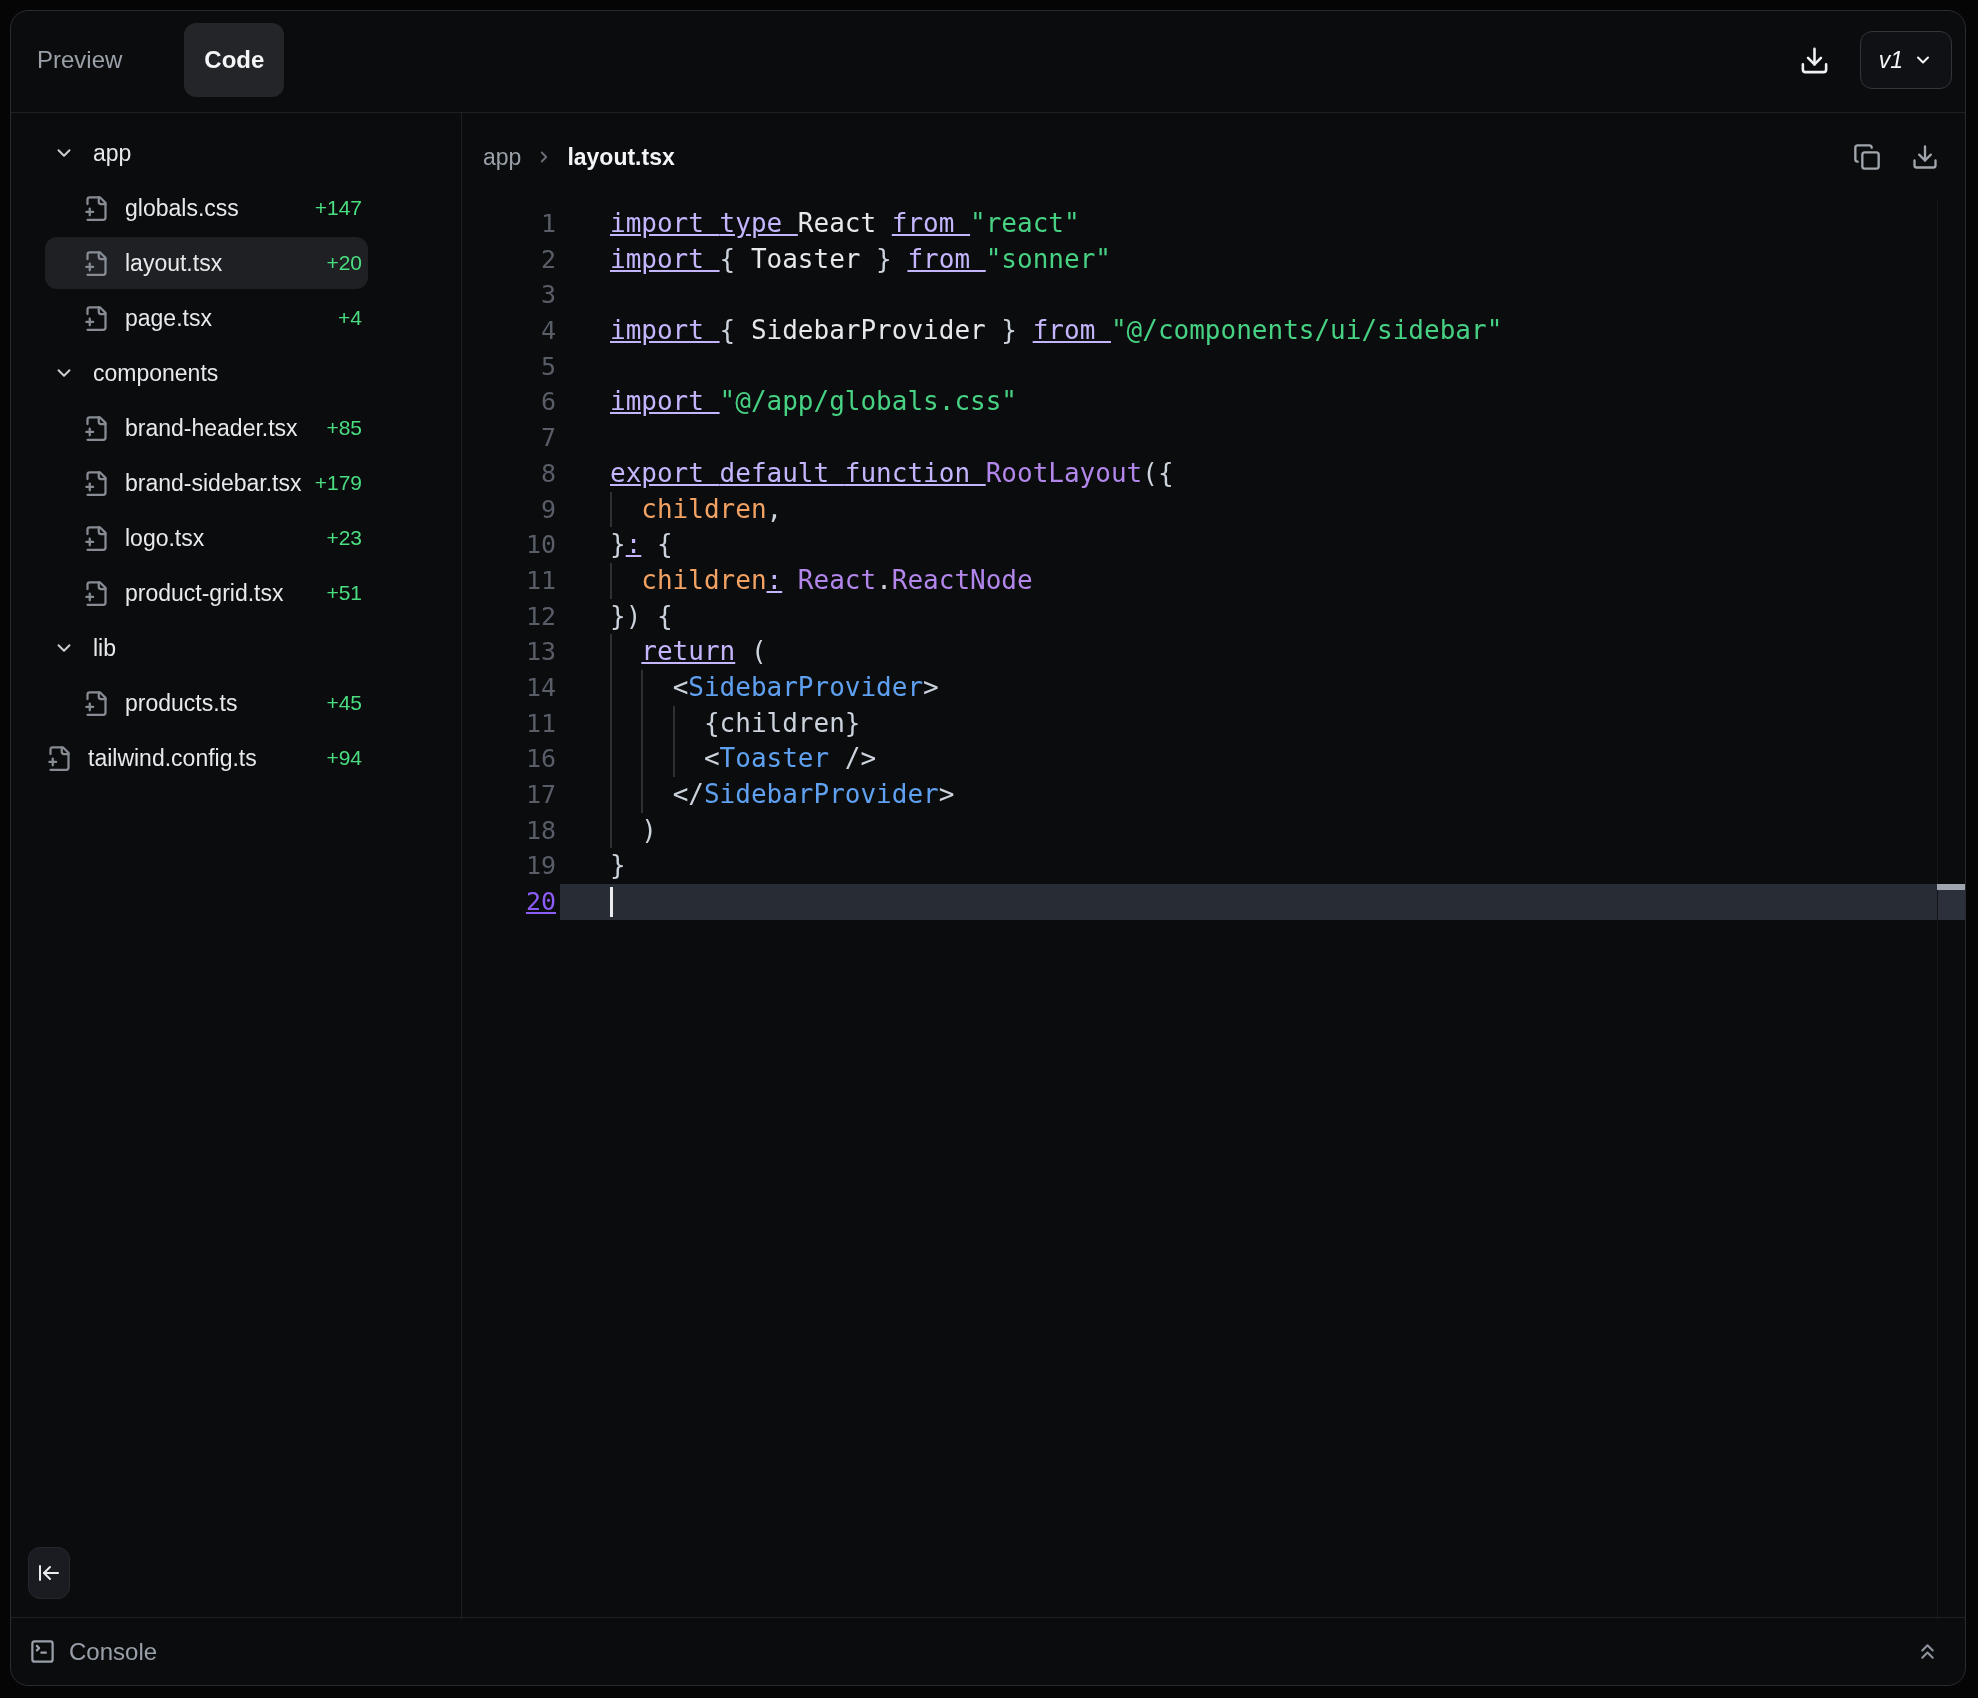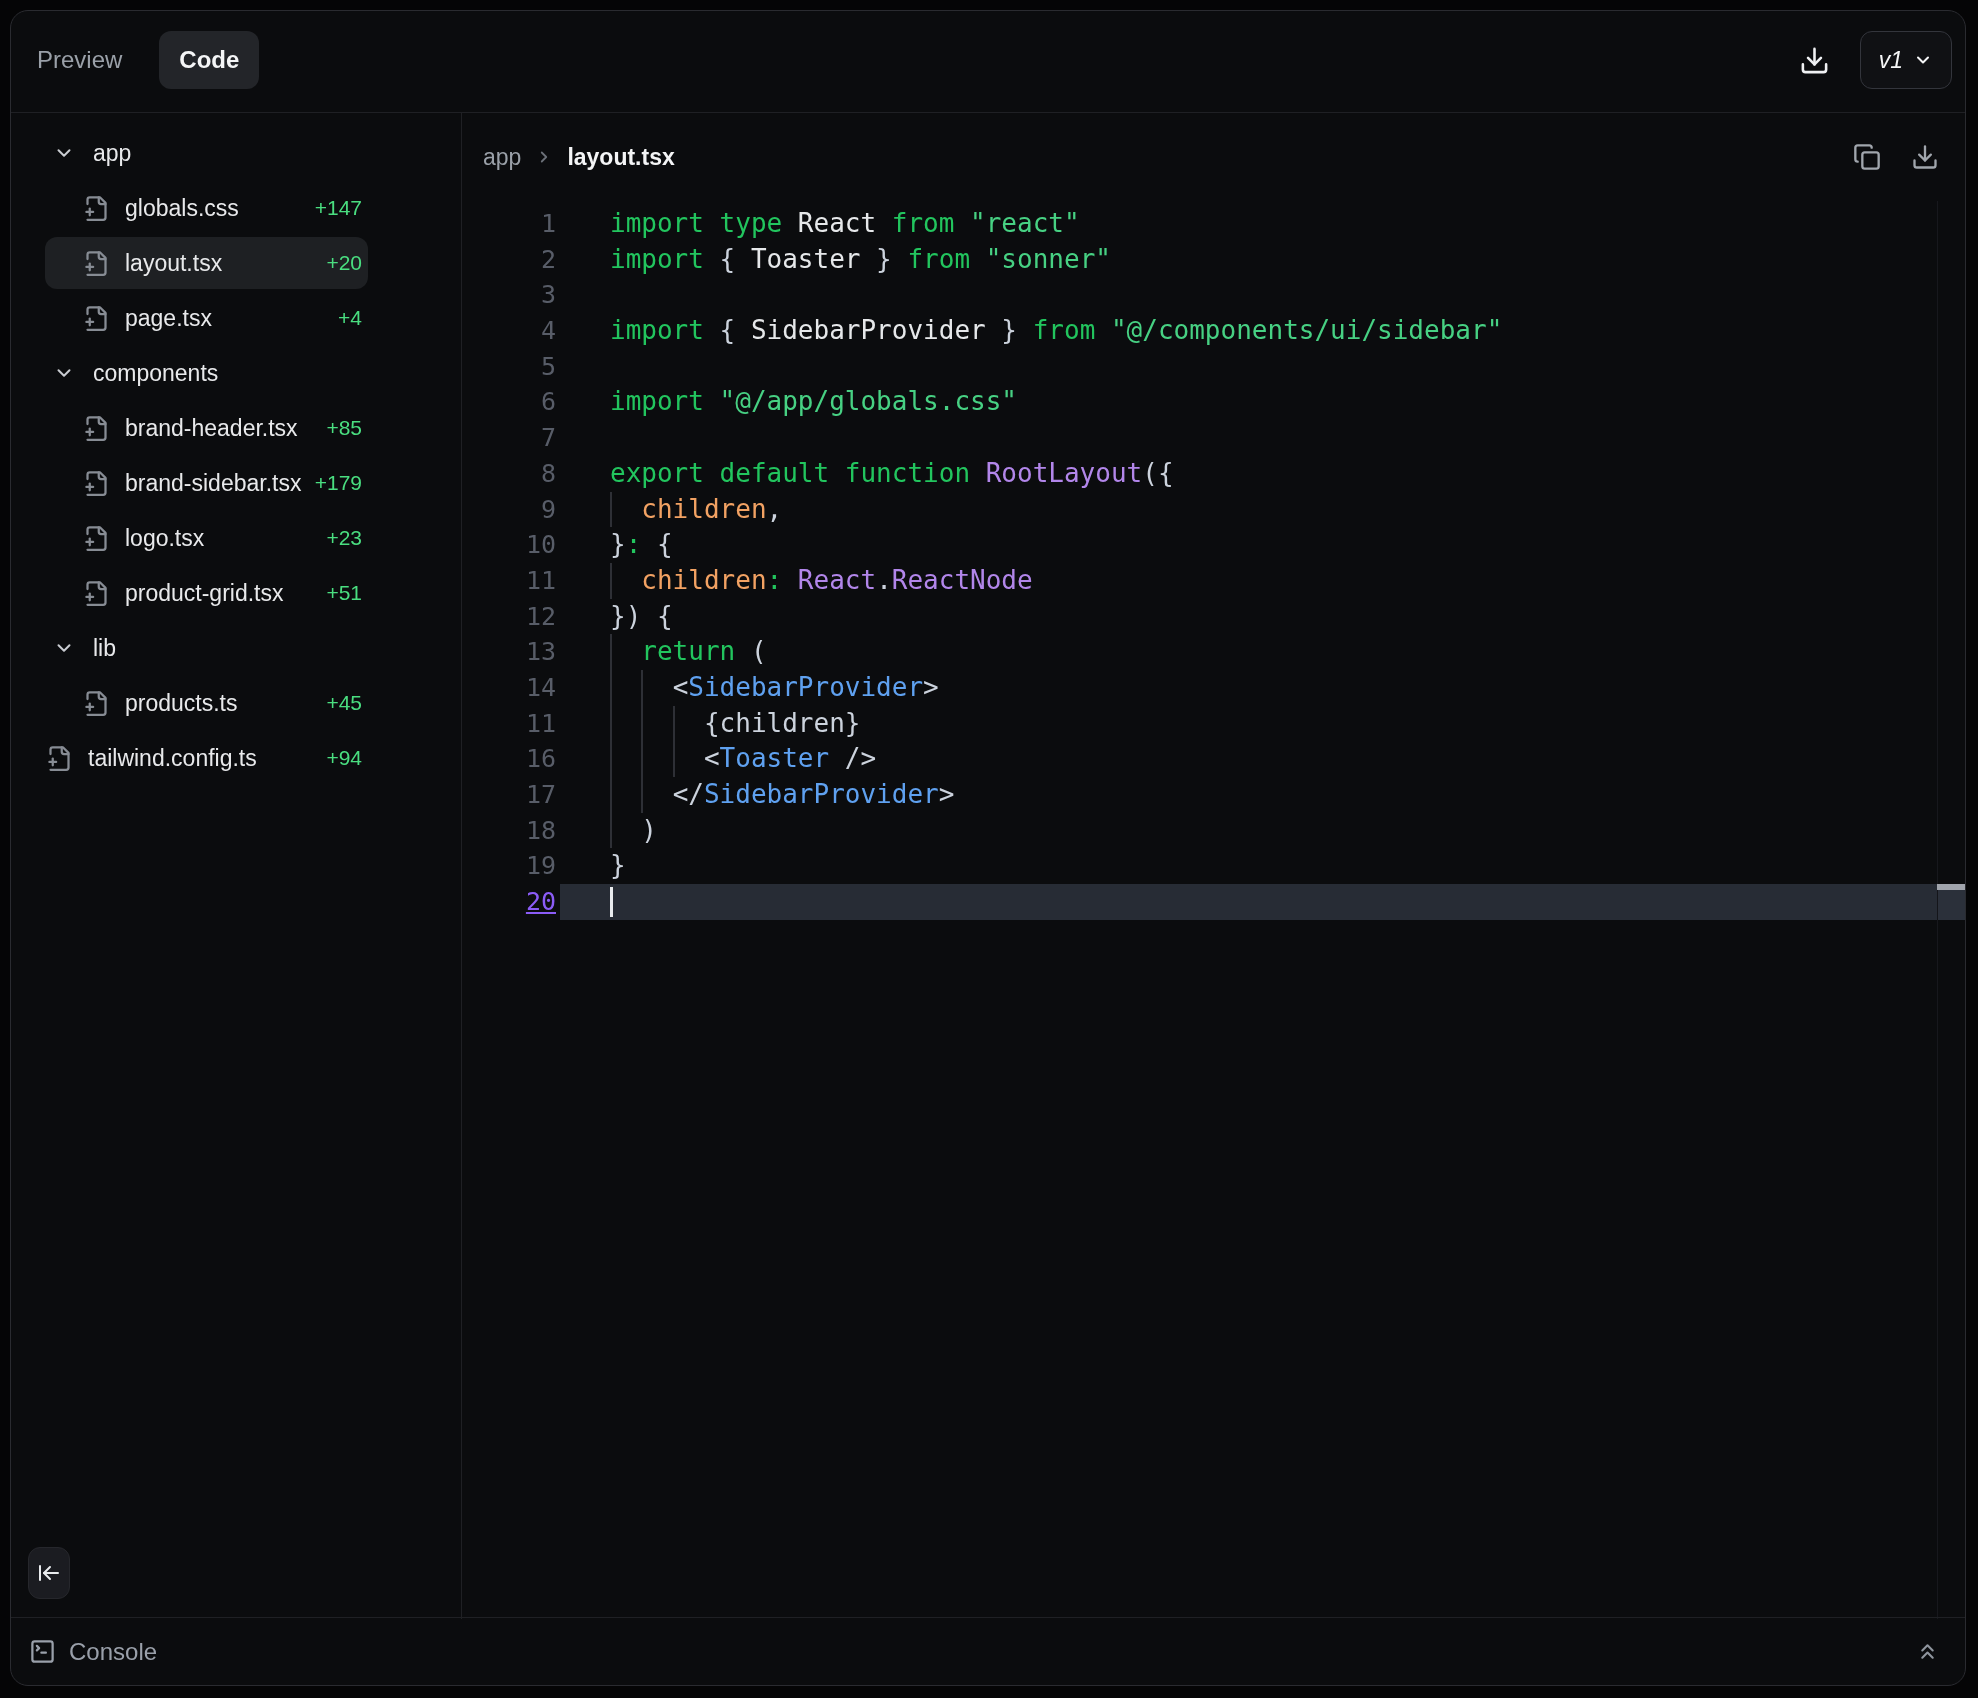--- a/index.html
+++ b/index.html
@@ -6,22 +6,22 @@
   html,body { width:1978px; height:1698px; background:#050506; overflow:hidden;
     font-family:"Liberation Sans", sans-serif; }
   .window { position:absolute; left:10px; top:10px; width:1956px; height:1676px;
     background:#0b0c0e; border:1px solid #2a2b30; border-radius:18px; overflow:hidden; }
 
   
   .topbar { position:absolute; left:0; top:0; right:0; height:102px;
     border-bottom:1px solid #1f2024; }
   .tabs { position:absolute; left:26px; top:20px; height:58px; display:flex; align-items:center; gap:37px; }
   .tab { font-size:24px; color:#9aa0a8; cursor:pointer; }
-  .tab.active { background:#232529; color:#f5f6f7; border-radius:12px; height:58px;
-    display:flex; align-items:center; padding:0 20px; font-weight:700; }
+  .tab.active { background:#232529; color:#f5f6f7; border-radius:12px; height:74px;
+    display:flex; align-items:center; padding:0 20px; font-weight:700;margin-left:25px; }
   .topbar-right { position:absolute; right:13px; top:20px; height:58px; display:flex; align-items:center; gap:30px; }
   .icon-btn { background:none; border:none; cursor:pointer; display:flex; align-items:center; justify-content:center; }
   .version-btn { display:flex; align-items:center; gap:10px; height:58px; padding:0 18px;
     border:1px solid #33353c; border-radius:12px; background:#101114; color:#f5f6f7;
     font-size:23px; font-family:"Liberation Sans", sans-serif; cursor:pointer;font-style:italic; }
 
   
   .main { position:absolute; left:0; top:102px; right:0; height:1506px; display:flex; }
   .sidebar { position:relative; width:451px; height:100%; border-right:1px solid #1f2024; flex:none; }
   .tree { position:absolute; left:34px; top:14px; width:323px; }
@@ -54,21 +54,21 @@
   .active-row .sb-gutter { position:absolute; right:0; top:0; bottom:0; width:28px; background:#2b303a; border-left:1px solid #14151a; }
   .active-row .sb-mark { position:absolute; right:0; top:0; width:28px; height:6px; background:#a0a4ac; }
   .code-row { position:relative; display:flex; height:35.7px; }
   .ln { width:94px; text-align:right; color:#585d68; font-size:25px; flex:none; user-select:none; }
   .ln.active { color:#8b5cf6;text-decoration:underline; }
   .ltext { position:relative; margin-left:54px; white-space:pre; flex:1; }
   .iguide { position:absolute; top:0; bottom:0; width:2px; background:#2e3036; }
   .cursor { position:absolute; width:3px; height:30px; background:#e9ebee; }
 
   
-  .tk-k { color:#22c55e; }
+  .tk-k { color:#c4b5fd;text-decoration:underline; }
   .tk-s { color:#47d183; }
   .tk-w { color:#e6e8ea; }
   .tk-p { color:#ccd3dd; }
   .tk-o { color:#f2a263; }
   .tk-v { color:#b286ea; }
   .tk-t { color:#5fa1f0; }
 
   
   .consolebar { position:absolute; left:0; bottom:0; right:0; height:68px; border-top:1px solid #1f2024;
     display:flex; align-items:center; padding:0 25px 0 18px; }

